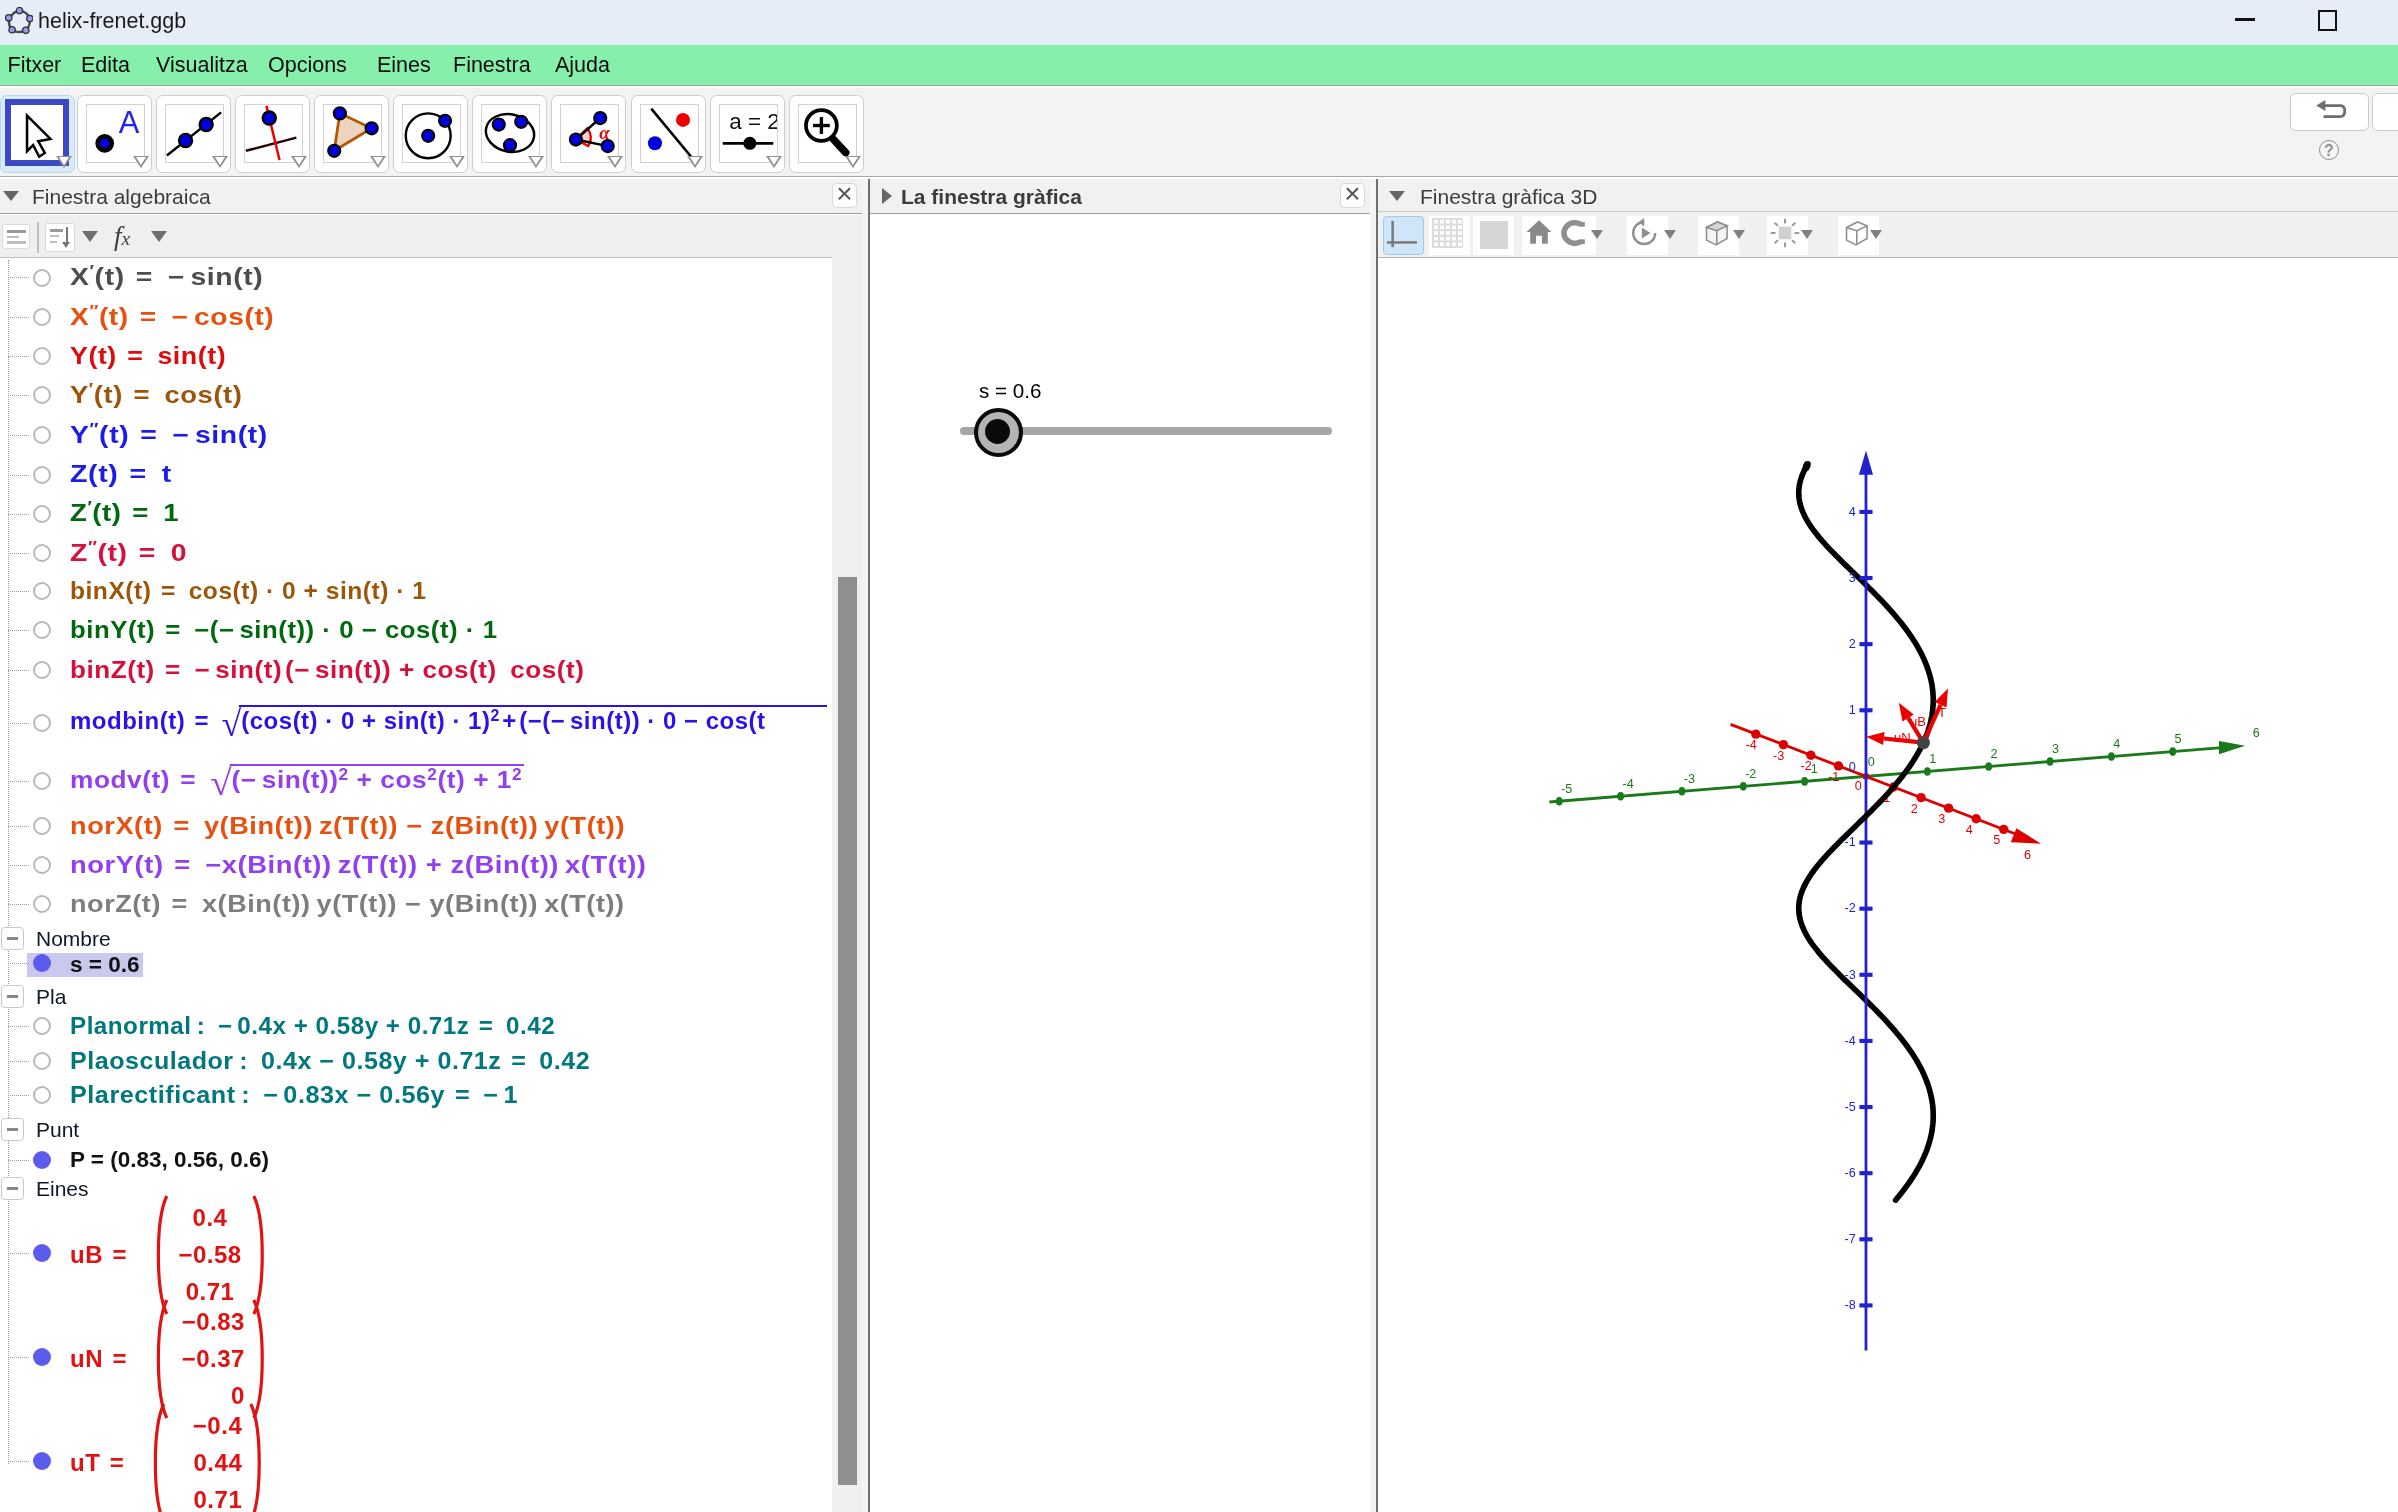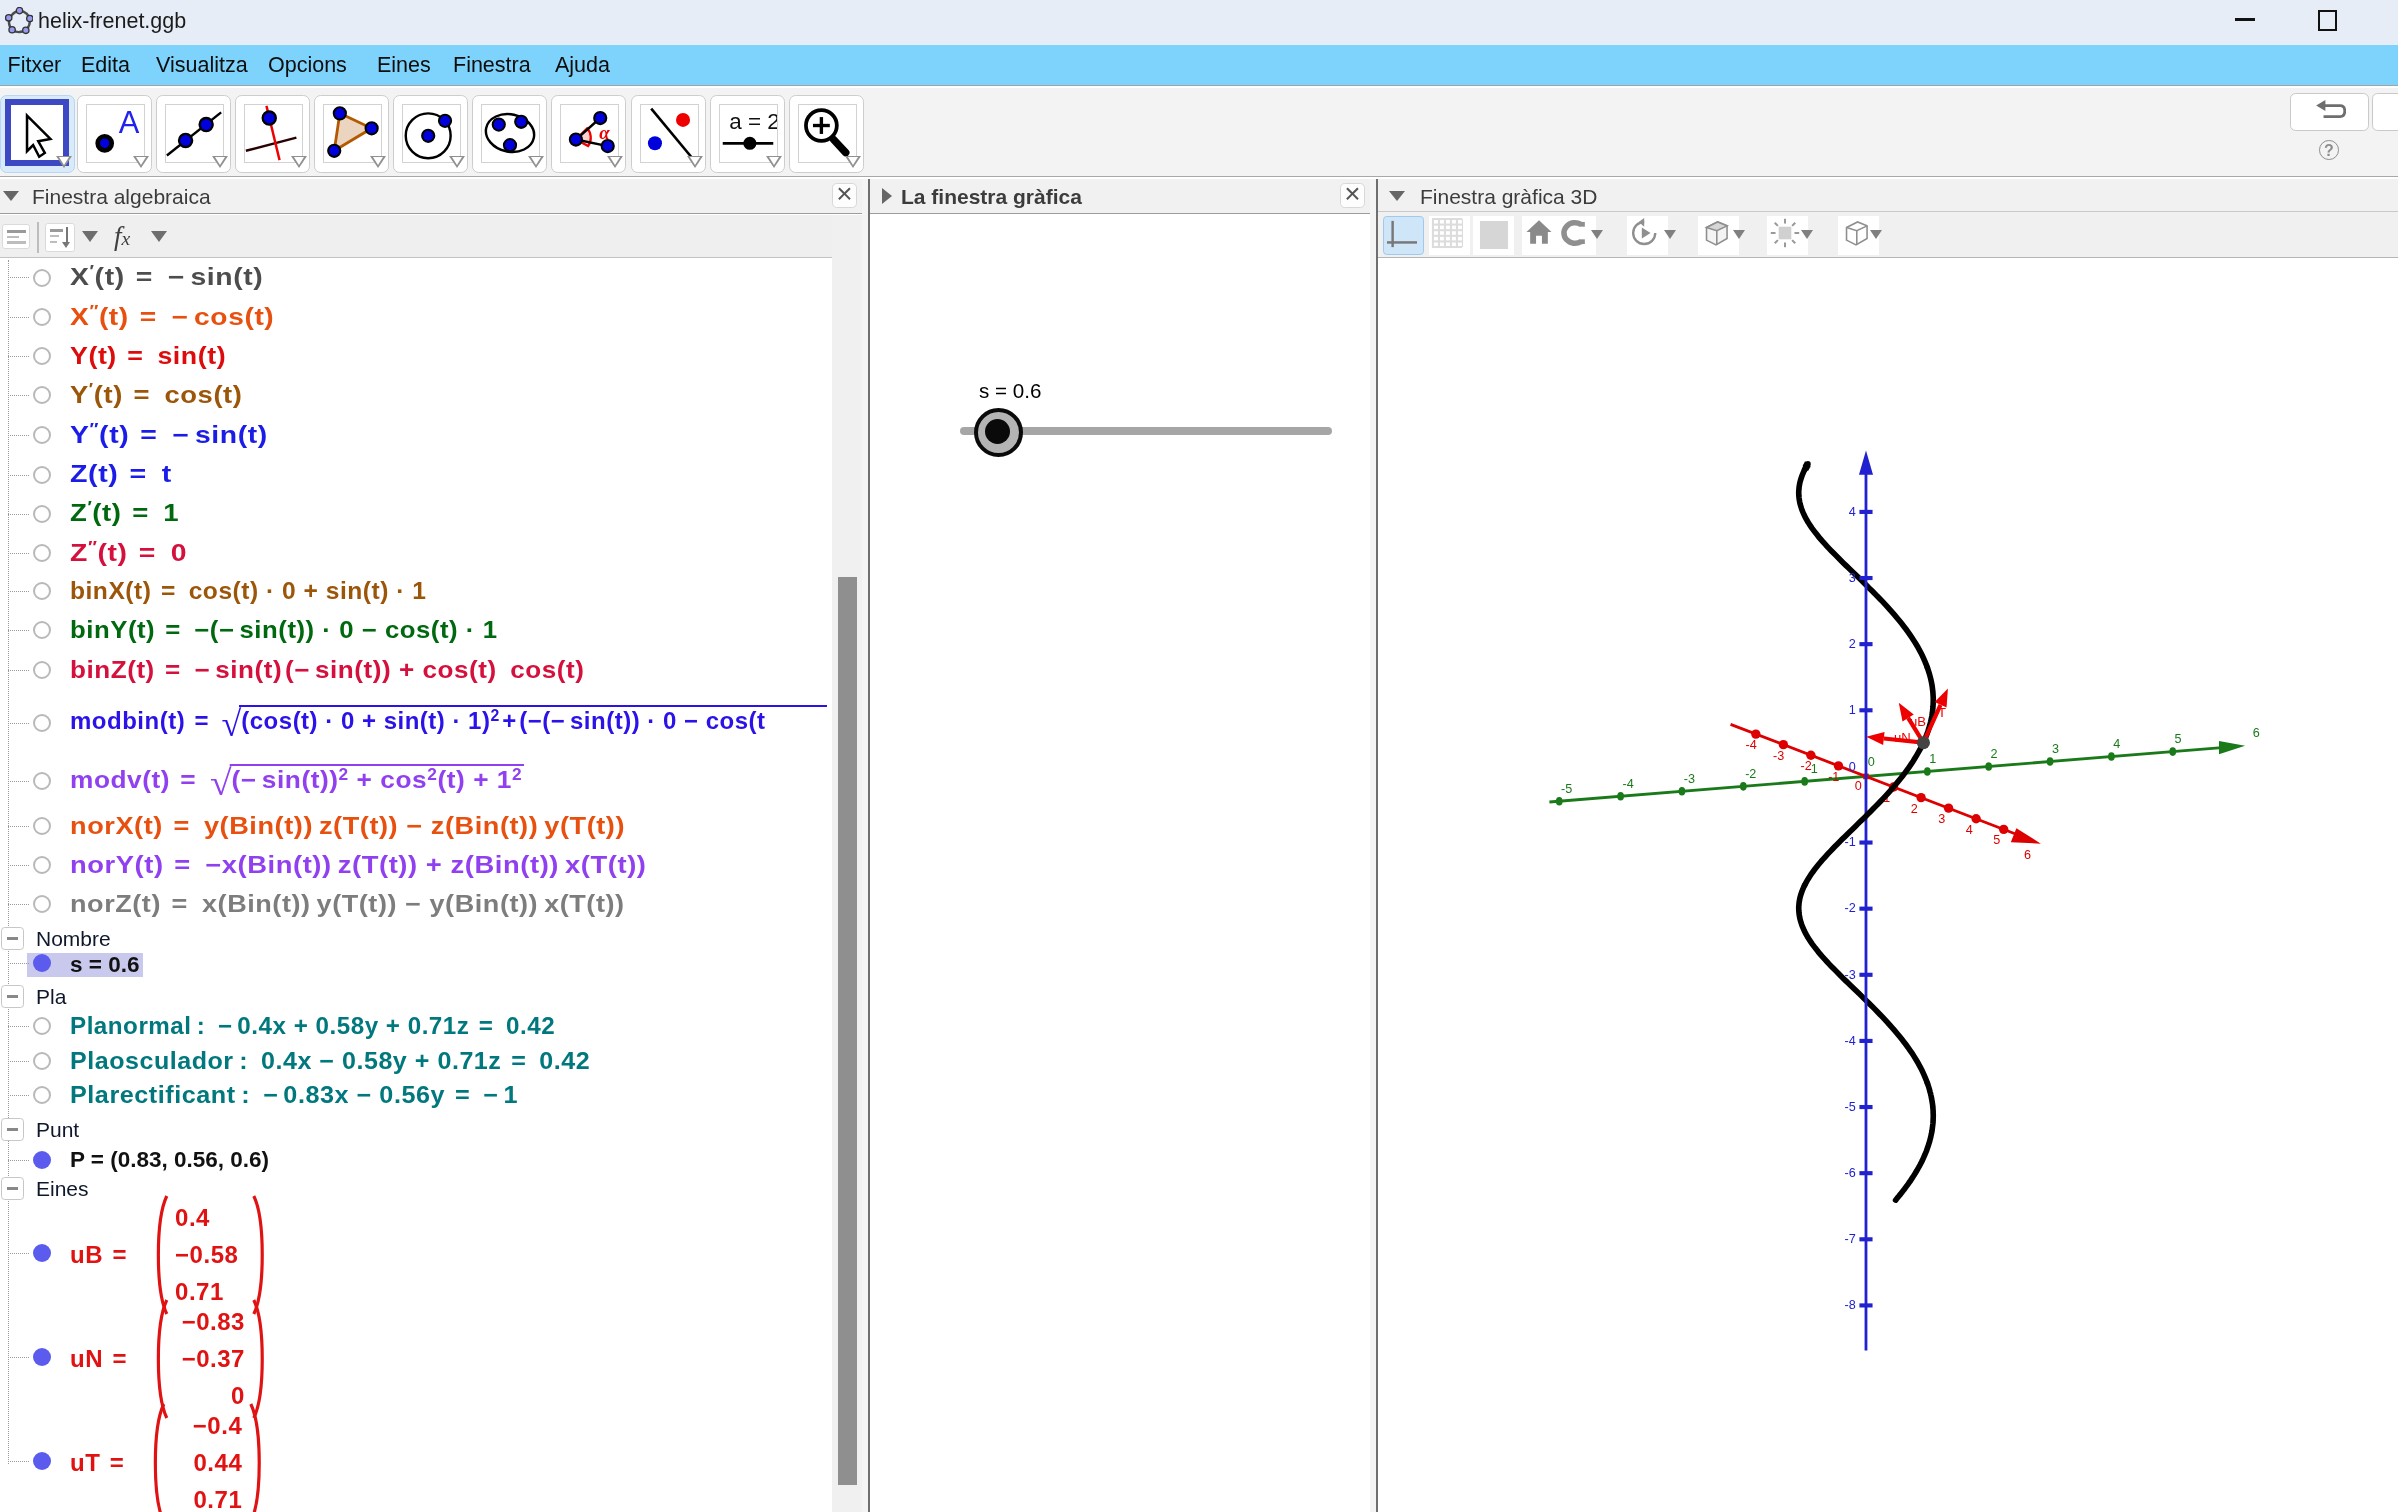--- a/index.html
+++ b/index.html
@@ -1,20 +1,20 @@
 <!DOCTYPE html>
 <html style="font-size:15px"><head><meta charset="utf-8">
 <style>
 *{margin:0;padding:0;box-sizing:border-box}
 html,body{width:2399px;height:1512px;overflow:hidden;background:#fff;
   font-family:"Liberation Sans",sans-serif;-webkit-font-smoothing:antialiased}
 .abs{position:absolute}
 #titlebar{position:absolute;left:0;top:0;width:2399px;height:45px;background:#e7edf6}
 #title{position:absolute;left:38px;top:9.4px;font-size:21.5px;color:#1b1b1b}
-#menubar{position:absolute;left:0;top:45px;width:2399px;height:41px;background:#7dd3fc;border-bottom:1.9px solid #a3a3a3}
+#menubar{position:absolute;left:0;top:45px;width:2399px;height:41px;background:#86efac;border-bottom:1.9px solid #a3a3a3}
 .mi{position:absolute;top:8.4px;font-size:21.5px;color:#0d0d0d}
 #toolbar{position:absolute;left:0;top:88px;width:2399px;height:89px;background:#f3f3f3;border-bottom:1.9px solid #a8a8a8}
 .tbtn{position:absolute;top:6.6px;width:75px;height:78px;background:#fff;border:1.9px solid #cdcdcd;border-radius:6.6px}
 .tbtn.sel{background:#d9eafb;border:1.9px solid #b5d7f5}
 .selsq{position:absolute;left:3.7px;top:3.7px;width:64px;height:67px;border:6.6px solid #3d49c3;background:#fff}
 .frame{position:absolute;left:7.5px;top:8.4px;width:59px;height:59px;border:1.4px solid #d2d2d2}
 .ddt{position:absolute;right:1.9px;bottom:3.7px;width:0;height:0;border-left:8.4px solid transparent;border-right:8.4px solid transparent;border-top:12px solid #909090}
 .ddt:after{content:"";position:absolute;left:-5.6px;top:-11.2px;width:0;height:0;border-left:5.6px solid transparent;border-right:5.6px solid transparent;border-top:8.4px solid #fff}
 .panelhdr{position:absolute;top:179px;height:35px;background:#f1f1f1;border-bottom:1.9px solid #9d9d9d;color:#3c3c3c}
 .ph-title{position:absolute;top:5.6px;font-size:21px;white-space:nowrap}
@@ -274,21 +274,21 @@
     <div class="hstub" style="left:8.4px;top:900px"></div>
     <div class="bdot" style="left:33px;top:891px"></div>
     <div class="sans abs" style="left:70px;top:887px">P = (0.83, 0.56, 0.6)</div>
     <div class="minusbox" style="left:0.9px;top:917px"></div>
     <div class="seclbl" style="left:36px;top:917px">Eines</div>
     <div class="hstub" style="left:8.4px;top:993px"></div>
     <div class="bdot" style="left:33px;top:984px"></div>
     <div class="row" style="left:70px;top:931px;color:#e01212;line-height:124px;height:124px">
 <span style="display:inline-block;vertical-align:middle;line-height:124px">uB<span class="eq" style="margin-right:22.5px">=</span></span><svg width="20.6" height="124" viewBox="0 0 22 132" style="vertical-align:middle">
         <path d="M19,3 C7,28 7,104 19,129" fill="none" stroke="currentColor" stroke-width="3.4"></path>
-      </svg><span style="display:inline-block;vertical-align:middle;text-align:left;min-width:81px;line-height:37px;padding:0 5.6px"><div>0.4</div><div>−0.58</div><div>0.71</div></span><svg width="20.6" height="124" viewBox="0 0 22 132" style="vertical-align:middle">
+      </svg><span style="display:inline-block;vertical-align:middle;text-align:center;min-width:81px;line-height:37px;padding:0 5.6px"><div>0.4</div><div>−0.58</div><div>0.71</div></span><svg width="20.6" height="124" viewBox="0 0 22 132" style="vertical-align:middle">
         <path d="M3,3 C15,28 15,104 3,129" fill="none" stroke="currentColor" stroke-width="3.4"></path>
       </svg></div>
     <div class="hstub" style="left:8.4px;top:1097px"></div>
     <div class="bdot" style="left:33px;top:1088px"></div>
     <div class="row" style="left:70px;top:1035px;color:#e01212;line-height:124px;height:124px">
 <span style="display:inline-block;vertical-align:middle;line-height:124px">uN<span class="eq" style="margin-right:22.5px">=</span></span><svg width="20.6" height="124" viewBox="0 0 22 132" style="vertical-align:middle">
         <path d="M19,3 C7,28 7,104 19,129" fill="none" stroke="currentColor" stroke-width="3.4"></path>
       </svg><span style="display:inline-block;vertical-align:middle;text-align:right;min-width:81px;line-height:37px;padding:0 5.6px"><div>−0.83</div><div>−0.37</div><div>0</div></span><svg width="20.6" height="124" viewBox="0 0 22 132" style="vertical-align:middle">
         <path d="M3,3 C15,28 15,104 3,129" fill="none" stroke="currentColor" stroke-width="3.4"></path>
       </svg></div>

